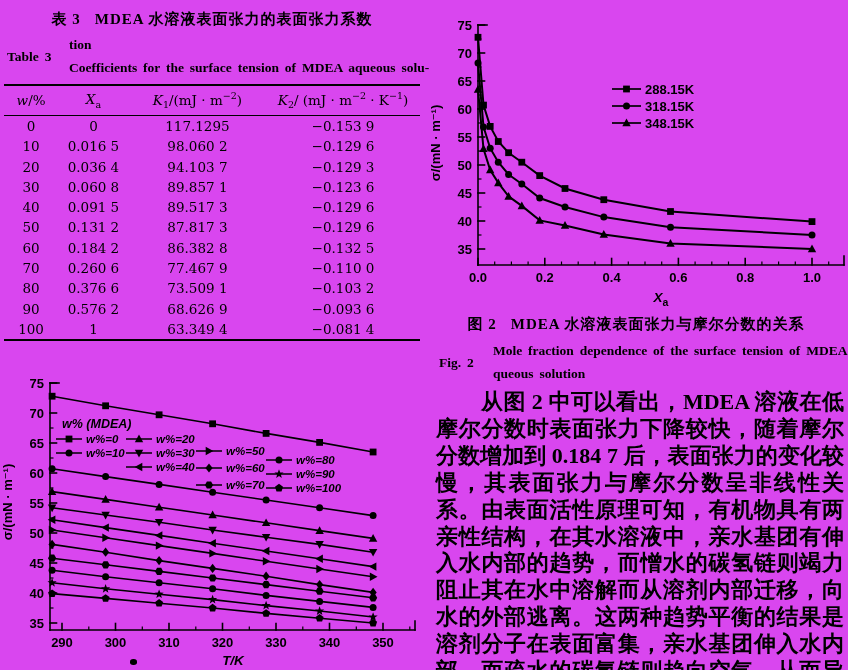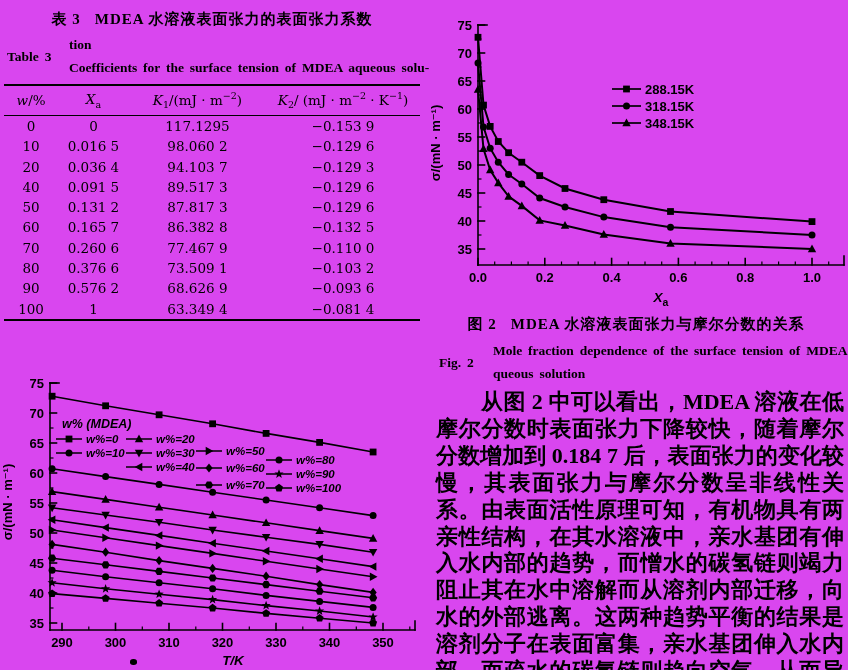--- a/index.html
+++ b/index.html
@@ -78,34 +78,40 @@
           <td>98.060 2</td>
           <td>−0.129 6</td>
         </tr>
         <tr>
           <td>20</td>
           <td>0.036 4</td>
           <td>94.103 7</td>
           <td>−0.129 3</td>
         </tr>
         <tr>
+          <td>30</td>
+          <td>0.060 8</td>
+          <td>89.857 1</td>
+          <td>−0.123 6</td>
+        </tr>
+        <tr>
           <td>40</td>
           <td>0.091 5</td>
           <td>89.517 3</td>
           <td>−0.129 6</td>
         </tr>
         <tr>
           <td>50</td>
           <td>0.131 2</td>
           <td>87.817 3</td>
           <td>−0.129 6</td>
         </tr>
         <tr>
           <td>60</td>
-          <td>0.165 7</td>
+          <td>0.184 2</td>
           <td>86.382 8</td>
           <td>−0.132 5</td>
         </tr>
         <tr>
           <td>70</td>
           <td>0.260 6</td>
           <td>77.467 9</td>
           <td>−0.110 0</td>
         </tr>
         <tr>

